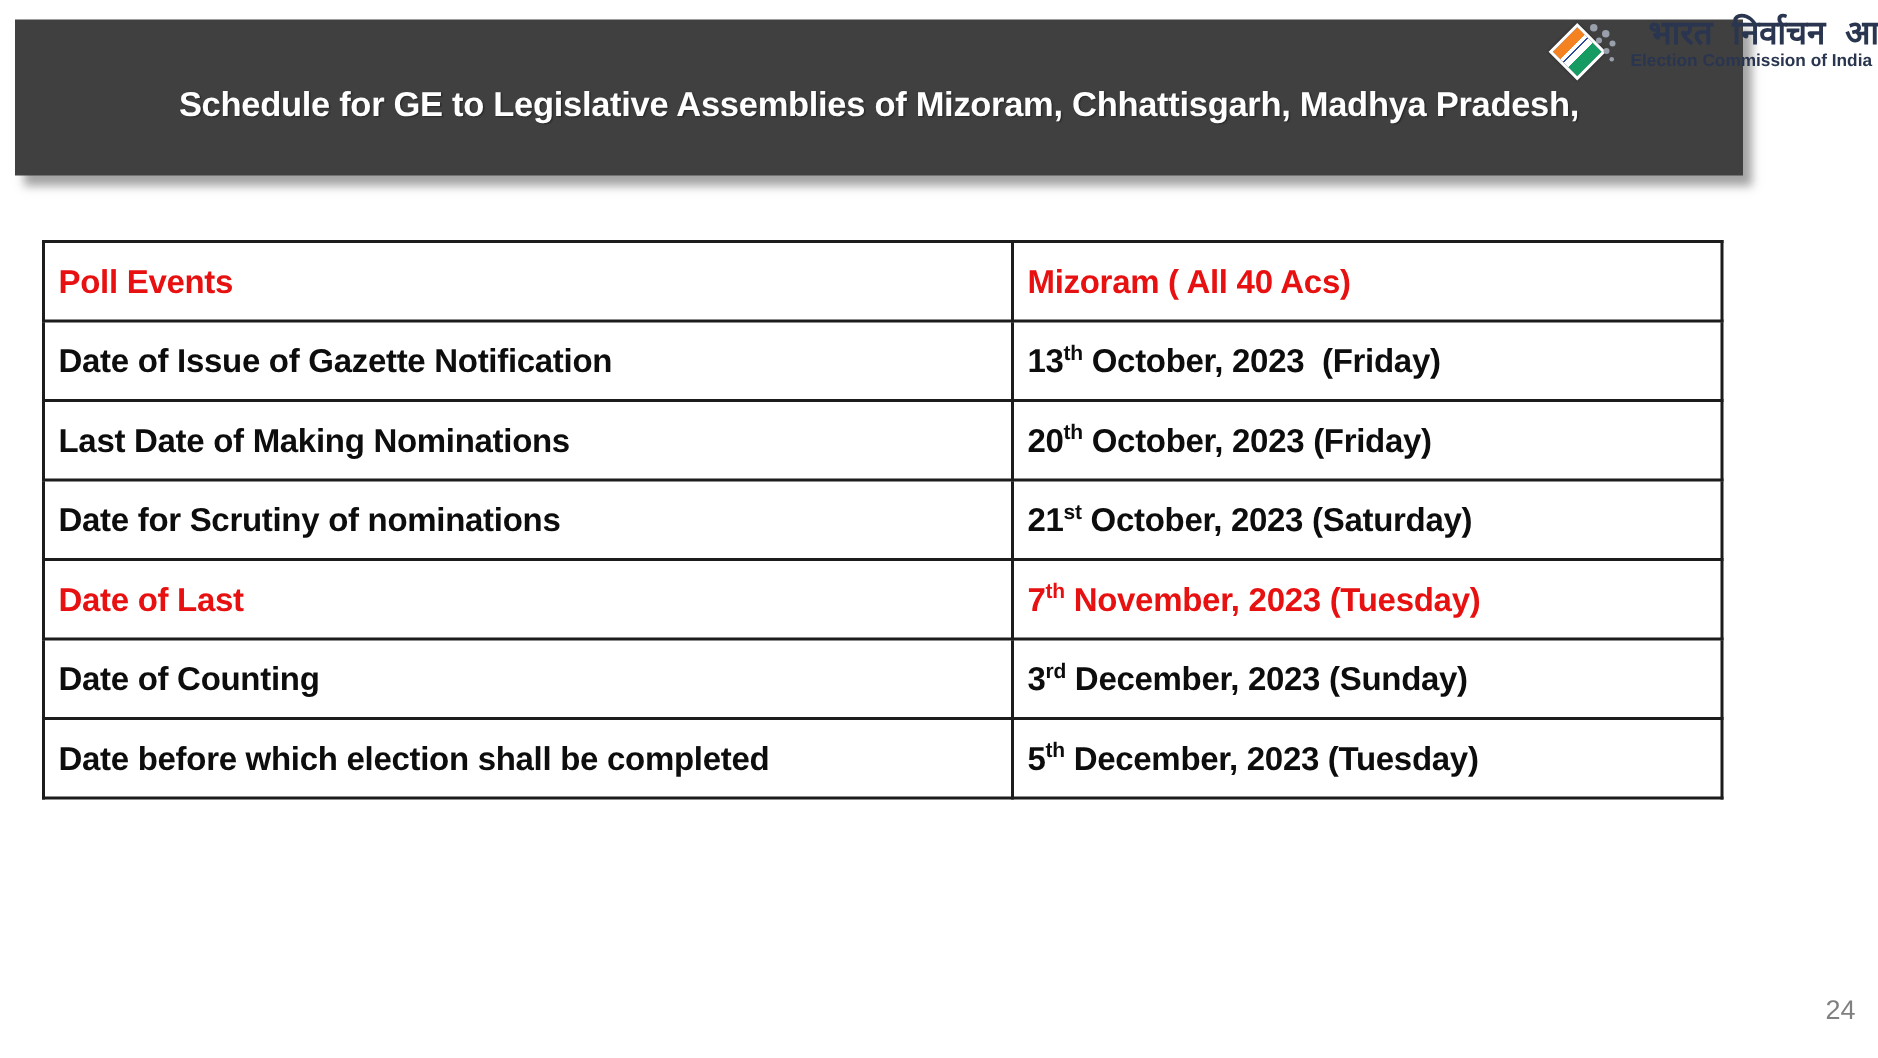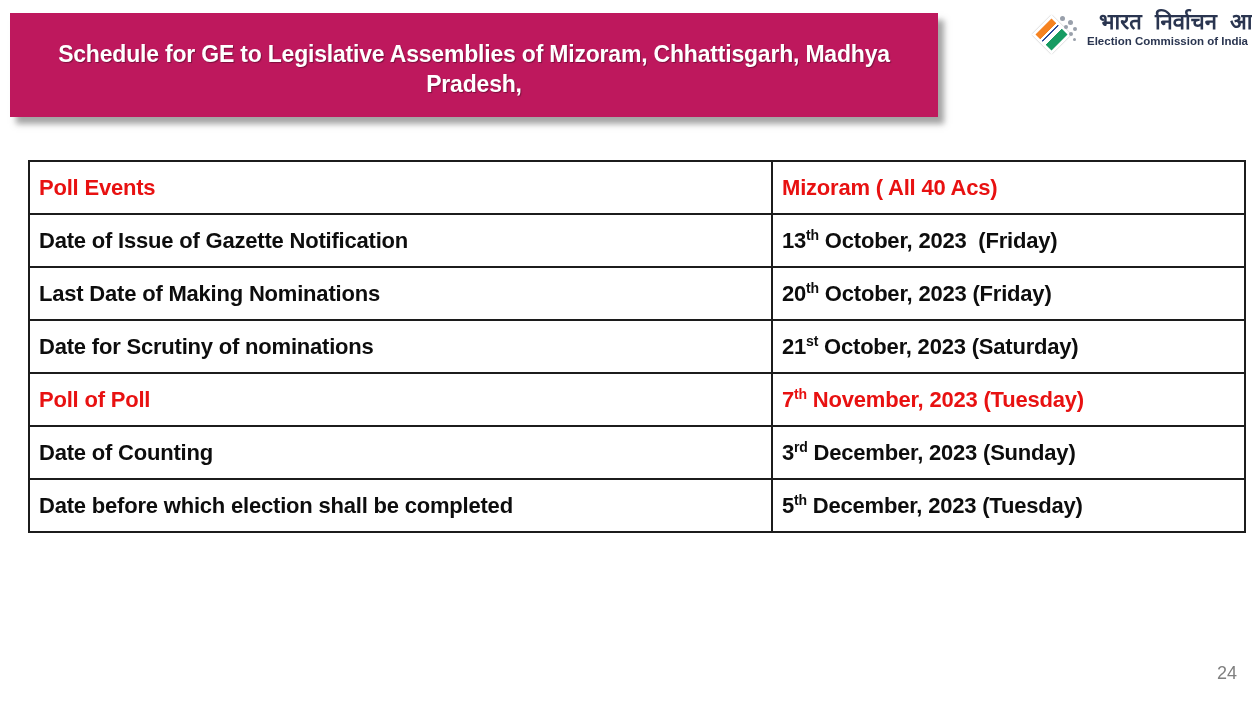--- a/index.html
+++ b/index.html
@@ -12,23 +12,23 @@
     height: 705px;
     background: #ffffff;
     overflow: hidden;
   }
 
   
   .banner {
     position: absolute;
     left: 10px;
     top: 13px;
-    width: 928px;
+    width: 1152px;
     height: 104px;
-    background: #be185d;
+    background: #404040;
     box-shadow: 6px 7px 6px rgba(90, 90, 90, 0.55);
     display: flex;
     flex-direction: column;
     justify-content: center;
     align-items: center;
     padding-top: 8px;
   }
   .banner-line {
     color: #ffffff;
     font-size: 23px;
@@ -104,21 +104,21 @@
   table.schedule td {
     border: 2px solid #1c1c1c;
     height: 53px;
     font-size: 22px;
     font-weight: bold;
     color: #0d0d0d;
     vertical-align: middle;
     padding-left: 9px;
     letter-spacing: -0.2px;
   }
-  td.col-event { width: 743px; border-radius: 12px; }
+  td.col-event { width: 646px; border-radius: 12px; }
   td.col-date  { width: 473px; }
   tr.red td { color: #e81111; }
   sup.ord {
     font-size: 14px;
     vertical-align: super;
     line-height: 0;
   }
   .rest { white-space: pre; }
 
   
@@ -172,21 +172,21 @@
       <td class="col-date"><span>20</span><sup class="ord">th</sup><span class="rest"> October, 2023 (Friday)</span></td>
     </tr>
 
     <tr>
       <td class="col-event">Date for Scrutiny of nominations</td>
       <td class="col-date"><span>21</span><sup class="ord">st</sup><span class="rest"> October, 2023 (Saturday)</span></td>
     </tr>
 
 
     <tr class="red">
-      <td class="col-event">Poll of Poll</td>
+      <td class="col-event">Date of Last</td>
       <td class="col-date"><span>7</span><sup class="ord">th</sup><span class="rest"> November, 2023 (Tuesday)</span></td>
     </tr>
 
     <tr>
       <td class="col-event">Date of Counting</td>
       <td class="col-date"><span>3</span><sup class="ord">rd</sup><span class="rest"> December, 2023 (Sunday)</span></td>
     </tr>
 
     <tr>
       <td class="col-event">Date before which election shall be completed</td>

